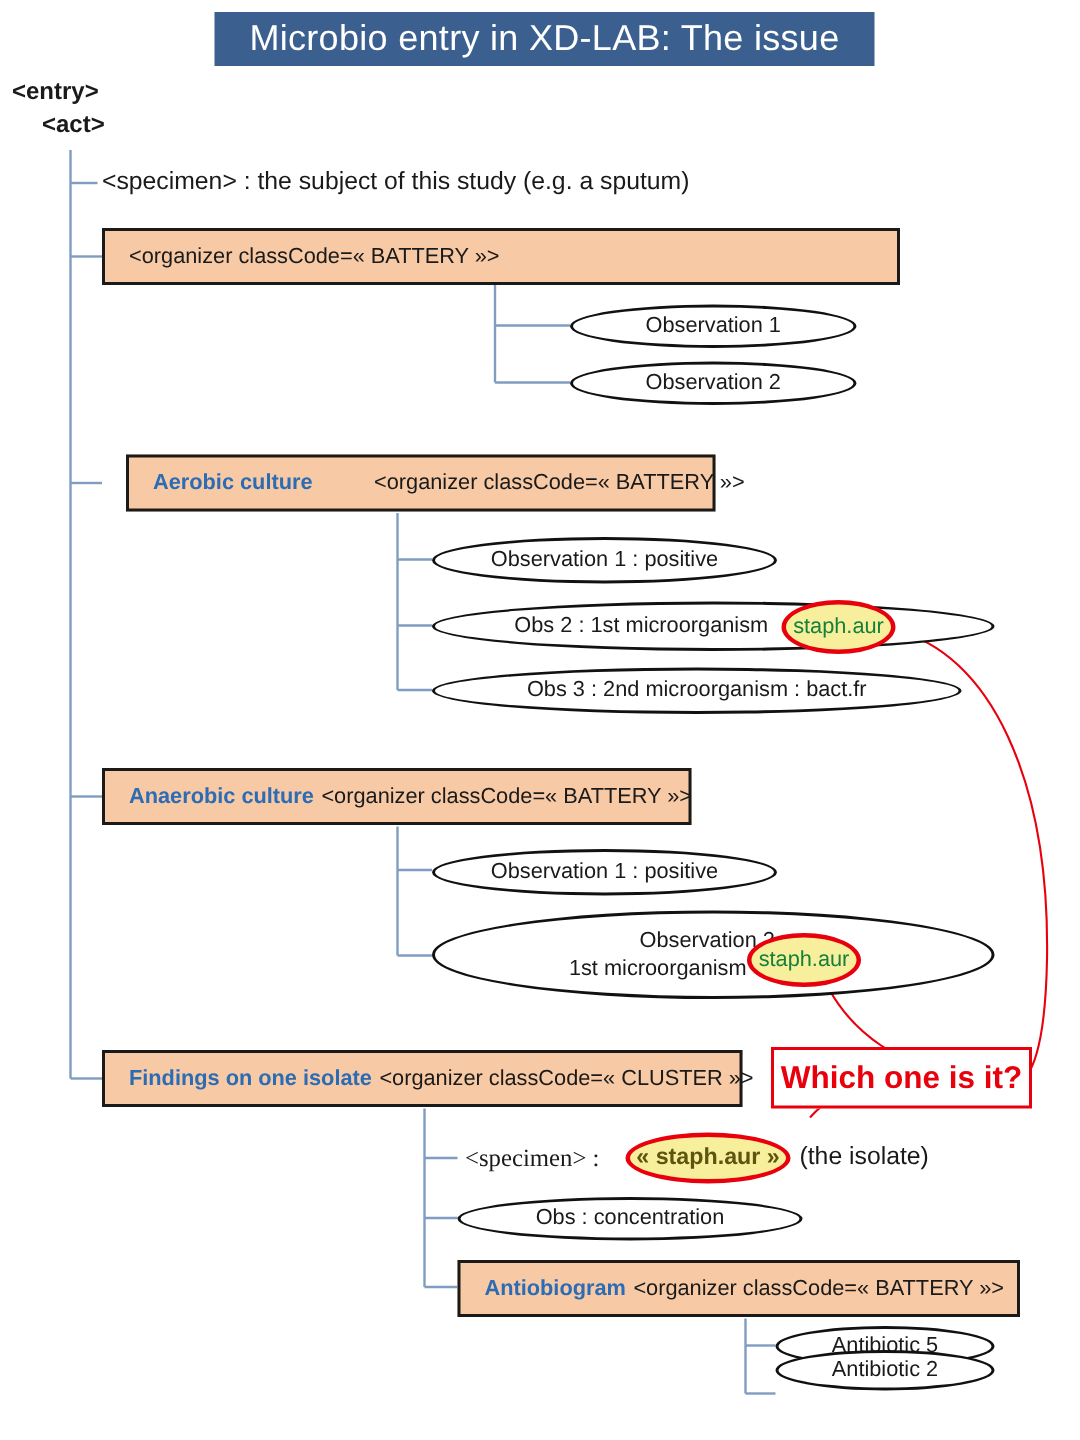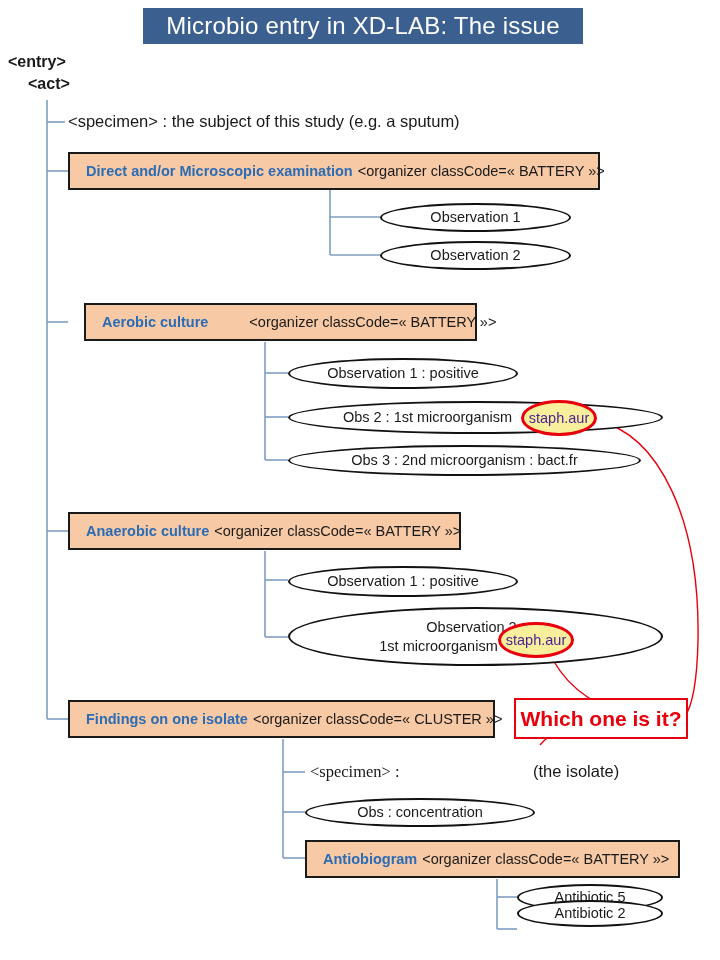--- a/index.html
+++ b/index.html
@@ -39,21 +39,21 @@
     display:flex;align-items:center;justify-content:center;
     font-size:14.5px;color:#1a1a1a;text-align:center;line-height:1.25;
   }
   .ell.two{flex-direction:column;}
 
   
   .mark{
     position:absolute;background:#f7ef9c;border:3px solid #e8000d;
     border-radius:50%;box-sizing:border-box;
     display:flex;align-items:center;justify-content:center;
-    font-size:14.5px;color:#4c1d95;white-space:nowrap;z-index:6;
+    font-size:14.5px;color:#15803d;white-space:nowrap;z-index:6;
   }
   .mark.bold{font-weight:bold;color:#5d5410;}
 
   
   .callout{
     position:absolute;border:2px solid #e8000d;background:#ffffff;
     display:flex;align-items:center;justify-content:center;
     color:#e8000d;font-weight:bold;font-size:21px;white-space:nowrap;z-index:8;
   }
 </style>
@@ -104,21 +104,20 @@
     </g>
   </svg>
 
   <div class="title-banner">Microbio entry in XD-LAB: The issue</div>
 
   <div class="plain" style="left:8px;top:53px;font-weight:bold;font-size:16px;">&lt;entry&gt;</div>
   <div class="plain" style="left:28px;top:75px;font-weight:bold;font-size:16px;">&lt;act&gt;</div>
   <div class="plain" style="left:68px;top:112px;">&lt;specimen&gt; :  the subject of this study (e.g.  a sputum)</div>
 
   <div class="obox" style="left:68px;top:152px;width:532px;height:38px;">
-    <span class="hl">Direct and/or Microscopic examination</span>
     <span>&lt;organizer classCode=« BATTERY »&gt;</span>
   </div>
 
   <div class="obox" style="left:84px;top:303px;width:393px;height:38px;gap:36px;">
     <span class="hl">Aerobic culture</span>
     <span>&lt;organizer classCode=« BATTERY »&gt;</span>
   </div>
 
   <div class="obox" style="left:68px;top:512px;width:393px;height:38px;">
     <span class="hl">Anaerobic culture</span>
@@ -149,20 +148,21 @@
 
   <div class="ell" style="left:288px;top:566px;width:230px;height:31px;">Observation 1 : positive</div>
 
   <div class="ell two" style="left:288px;top:607px;width:375px;height:59px;">
     <span>Observation 2 :</span>
     <span style="margin-right:74px;">1st microorganism</span>
   </div>
   <div class="mark" style="left:498px;top:622px;width:76px;height:36px;">staph.aur</div>
 
   <div class="plain" style="left:310px;top:762px;font-family:Liberation Serif, serif;">&lt;specimen&gt; :</div>
+  <div class="mark bold" style="left:417px;top:755px;width:110px;height:34px;font-size:15.5px;">« staph.aur »</div>
   <div class="plain" style="left:533px;top:762px;">(the isolate)</div>
 
   <div class="ell" style="left:305px;top:798px;width:230px;height:29px;">Obs : concentration</div>
 
   <div class="ell" style="left:517px;top:884px;width:146px;height:27px;">Antibiotic 5</div>
   <div class="ell" style="left:517px;top:900px;width:146px;height:27px;">Antibiotic 2</div>
 
   <div class="callout" style="left:514px;top:698px;width:170px;height:37px;">Which one is it?</div>
 
 </div>

